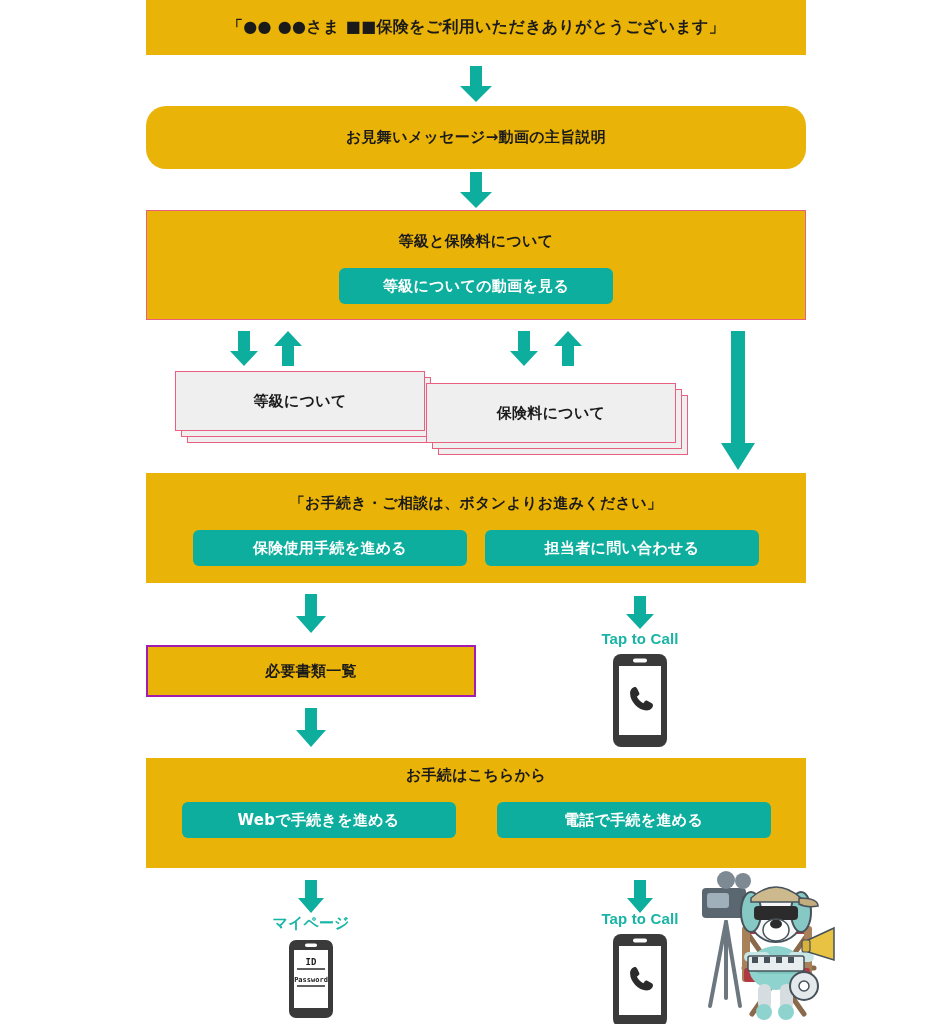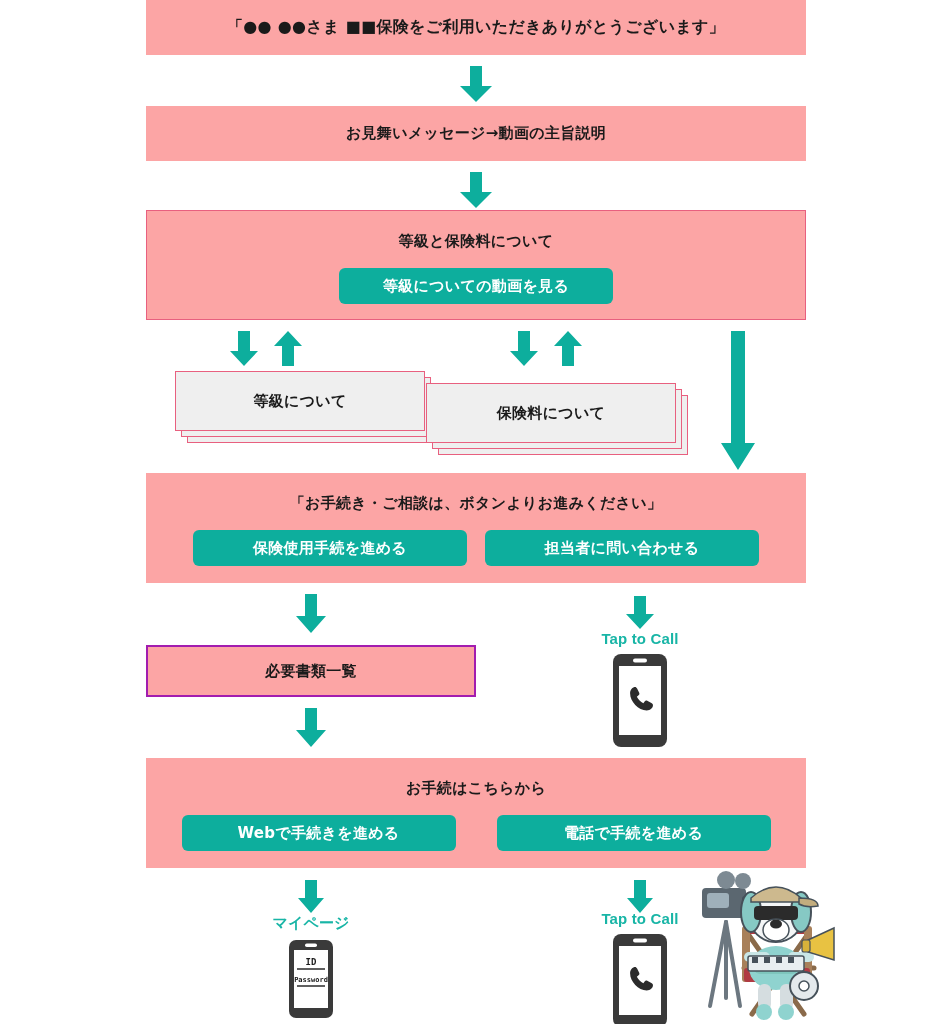--- a/index.html
+++ b/index.html
@@ -18,21 +18,21 @@
     position: relative;
     width: 951px;
     height: 1024px;
     overflow: hidden;
     background: #ffffff;
   }
 
   
   .panel {
     position: absolute;
-    background: #fca5a5;
+    background: #eab308;
     box-sizing: border-box;
     display: flex;
     flex-direction: column;
     align-items: center;
   }
   .panel.outlined-gray { border: 2px solid #a21caf; }
   .panel.outlined-pink { border: 1px solid #e8607f; }
 
   .panel-title {
     font-weight: bold;
@@ -141,21 +141,21 @@
   <div class="panel" style="left:146px; top:0px; width:660px; height:55px; justify-content:center;">
     <div class="panel-title big">「●● ●●さま ■■保険をご利用いただきありがとうございます」</div>
   </div>
 
   <div class="arrow" style="left:458px; top:66px;">
     <svg width="36" height="37" viewBox="0 0 36 37" aria-hidden="true">
       <polygon points="12,0 24,0 24,20 34,20 18,36 2,20 12,20" fill="#0dae9d"></polygon>
     </svg>
   </div>
 
-  <div class="panel" style="left:146px; top:106px; width:660px; height:55px; justify-content:center;">
+  <div class="panel" style="left:146px; top:106px; width:660px; height:63px; justify-content:center;border-radius:20px;">
     <div class="panel-title">お見舞いメッセージ→動画の主旨説明</div>
   </div>
 
   <div class="arrow" style="left:458px; top:172px;">
     <svg width="36" height="37" viewBox="0 0 36 37" aria-hidden="true">
       <polygon points="12,0 24,0 24,20 34,20 18,36 2,20 12,20" fill="#0dae9d"></polygon>
     </svg>
   </div>
 
   <div class="panel outlined-pink" style="left:146px; top:210px; width:660px; height:110px; padding-top:20px;">
@@ -249,21 +249,21 @@
       </svg>
     </div>
   </div>
 
   <div class="arrow" style="left:294px; top:708px;">
     <svg width="34" height="40" viewBox="0 0 34 40" aria-hidden="true">
       <polygon points="11,0 23,0 23,22 32,22 17,39 2,22 11,22" fill="#0dae9d"></polygon>
     </svg>
   </div>
 
-  <div class="panel" style="left:146px; top:758px; width:660px; height:110px; padding-top:20px;">
+  <div class="panel" style="left:146px; top:758px; width:660px; height:110px; padding-top:7px;">
     <div class="panel-title">お手続はこちらから</div>
     <div class="btn-row" style="margin-top:16px;gap:41px;">
       <button class="btn">Webで手続きを進める</button>
       <button class="btn">電話で手続を進める</button>
     </div>
   </div>
 
   <div class="arrow" style="left:296px; top:880px;">
     <svg width="30" height="34" viewBox="0 0 30 34" aria-hidden="true">
       <polygon points="9,0 21,0 21,18 28,18 15,33 2,18 9,18" fill="#0dae9d"></polygon>

